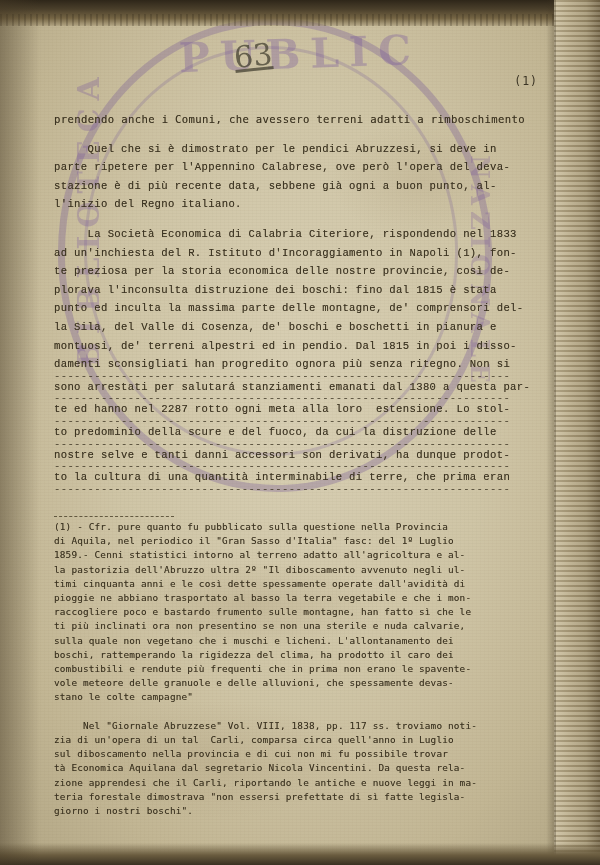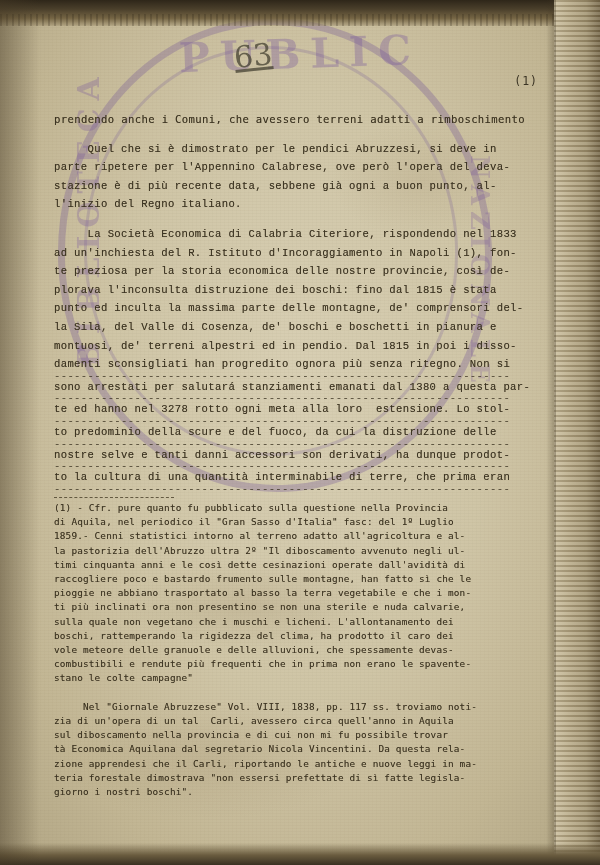--- a/index.html
+++ b/index.html
@@ -123,21 +123,21 @@
   .para{ margin-bottom:0;font-family:Liberation Mono, monospace; }
   .gap{ height:11px; }
   
   .dash{
     font-size:10.6px;line-height:10px;letter-spacing:.35px;
     color:#3a3220;white-space:pre;opacity:.85;
     margin:-3px 0 -3px 0;
   }
   
   .notes{
-    position:absolute;left:54px;top:497px;width:476px;
+    position:absolute;left:54px;top:516px;width:476px;
     color:#3a3220;
   }
   .nline{
     font-size:9.4px;line-height:14.2px;letter-spacing:.15px;
     white-space:pre;
     text-shadow:0 0 .5px rgba(60,48,28,.4);
   }
   .rule{
     width:120px;height:0;border-top:1px dashed #4a4029;
     margin:0 0 3px 0;opacity:.8;
@@ -182,51 +182,51 @@
           <div class="line">ad un'inchiesta del R. Istituto d'Incoraggiamento in Napoli (1), fon-</div>
           <div class="line">te preziosa per la storia economica delle nostre provincie, così de-</div>
           <div class="line">plorava l'inconsulta distruzione dei boschi: fino dal 1815 è stata</div>
           <div class="line">punto ed inculta la massima parte delle montagne, de' comprensori del-</div>
           <div class="line">la Sila, del Valle di Cosenza, de' boschi e boschetti in pianura e</div>
           <div class="line">montuosi, de' terreni alpestri ed in pendio. Dal 1815 in poi i disso-</div>
           <div class="line">damenti sconsigliati han progredito ognora più senza ritegno. Non si</div>
           <div class="dash">--------------------------------------------------------------------</div>
           <div class="line">sono arrestati per salutará stanziamenti emanati dal 1380 a questa par-</div>
           <div class="dash">--------------------------------------------------------------------</div>
-          <div class="line">te ed hanno nel 3278 rotto ogni meta alla loro  estensione. Lo stol-</div>
+          <div class="line">te ed hanno nel 2287 rotto ogni meta alla loro  estensione. Lo stol-</div>
           <div class="dash">--------------------------------------------------------------------</div>
           <div class="line">to predominio della scure e del fuoco, da cui la distruzione delle</div>
           <div class="dash">--------------------------------------------------------------------</div>
           <div class="line">nostre selve e tanti danni accessori son derivati, ha dunque prodot-</div>
           <div class="dash">--------------------------------------------------------------------</div>
           <div class="line">to la cultura di una quantità interminabile di terre, che prima eran</div>
           <div class="dash">--------------------------------------------------------------------</div>
         </div>
       </div>
   </div>
 
   <div class="notes">
     <div class="rule"></div>
     <div id="notes">
         <div class="nline">(1) - Cfr. pure quanto fu pubblicato sulla questione nella Provincia</div>
         <div class="nline">di Aquila, nel periodico il "Gran Sasso d'Italia" fasc: del 1º Luglio</div>
         <div class="nline">1859.- Cenni statistici intorno al terreno adatto all'agricoltura e al-</div>
         <div class="nline">la pastorizia dell'Abruzzo ultra 2º "Il diboscamento avvenuto negli ul-</div>
-        <div class="nline">timi cinquanta anni e le così dette cesinazioni operate dall'avidità di</div>
+        <div class="nline">timi cinquanta anni e le così dette spessamente operate dall'avidità di</div>
+        <div class="nline">pioggie ne abbiano trasportato al basso la terra vegetabile e che i mon-</div>
         <div class="nline">raccogliere poco e bastardo frumento sulle montagne, han fatto sì che le</div>
-        <div class="nline">pioggie ne abbiano trasportato al basso la terra vegetabile e che i mon-</div>
         <div class="nline">ti più inclinati ora non presentino se non una sterile e nuda calvarie,</div>
         <div class="nline">sulla quale non vegetano che i muschi e licheni. L'allontanamento dei</div>
         <div class="nline">boschi, rattemperando la rigidezza del clima, ha prodotto il caro dei</div>
+        <div class="nline">combustibili e rendute più frequenti che in prima non erano le spavente-</div>
         <div class="nline">vole meteore delle granuole e delle alluvioni, che spessamente devas-</div>
-        <div class="nline">combustibili e rendute più frequenti che in prima non erano le spavente-</div>
         <div class="nline">stano le colte campagne"</div>
         <div class="nline"> </div>
         <div class="nline">     Nel "Giornale Abruzzese" Vol. VIII, 1838, pp. 117 ss. troviamo noti-</div>
-        <div class="nline">zia di un'opera di un tal  Carli, avessero circa quell'anno in Aquila</div>
+        <div class="nline">zia di un'opera di un tal  Carli, comparsa circa quell'anno in Luglio</div>
         <div class="nline">sul diboscamento nella provincia e di cui non mi fu possibile trovar</div>
         <div class="nline">tà Economica Aquilana dal segretario Nicola Vincentini. Da questa rela-</div>
         <div class="nline">zione apprendesi che il Carli, riportando le antiche e nuove leggi in ma-</div>
         <div class="nline">teria forestale dimostrava "non essersi prefettate di sì fatte legisla-</div>
         <div class="nline">giorno i nostri boschi".</div>
       </div>
   </div>
 
   <div class="top-edge"></div>
   <div class="right-edge"></div>

